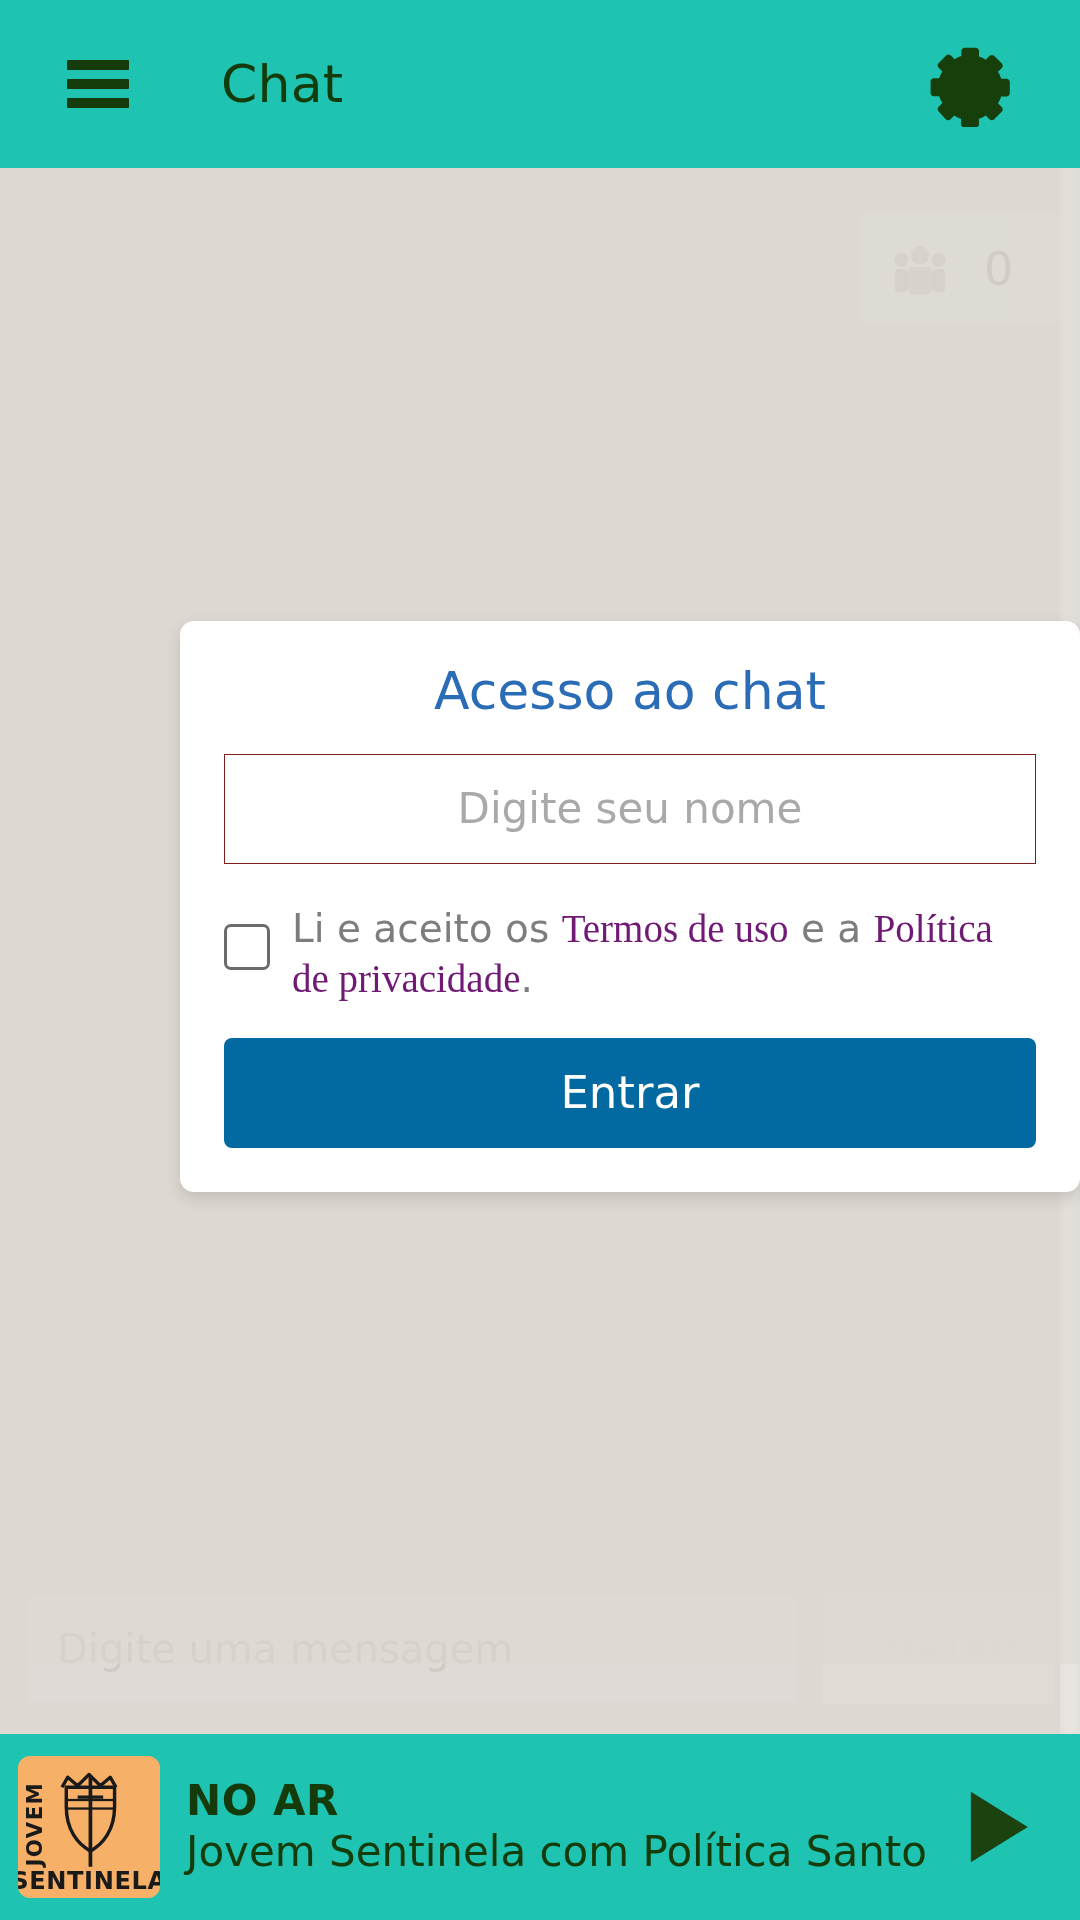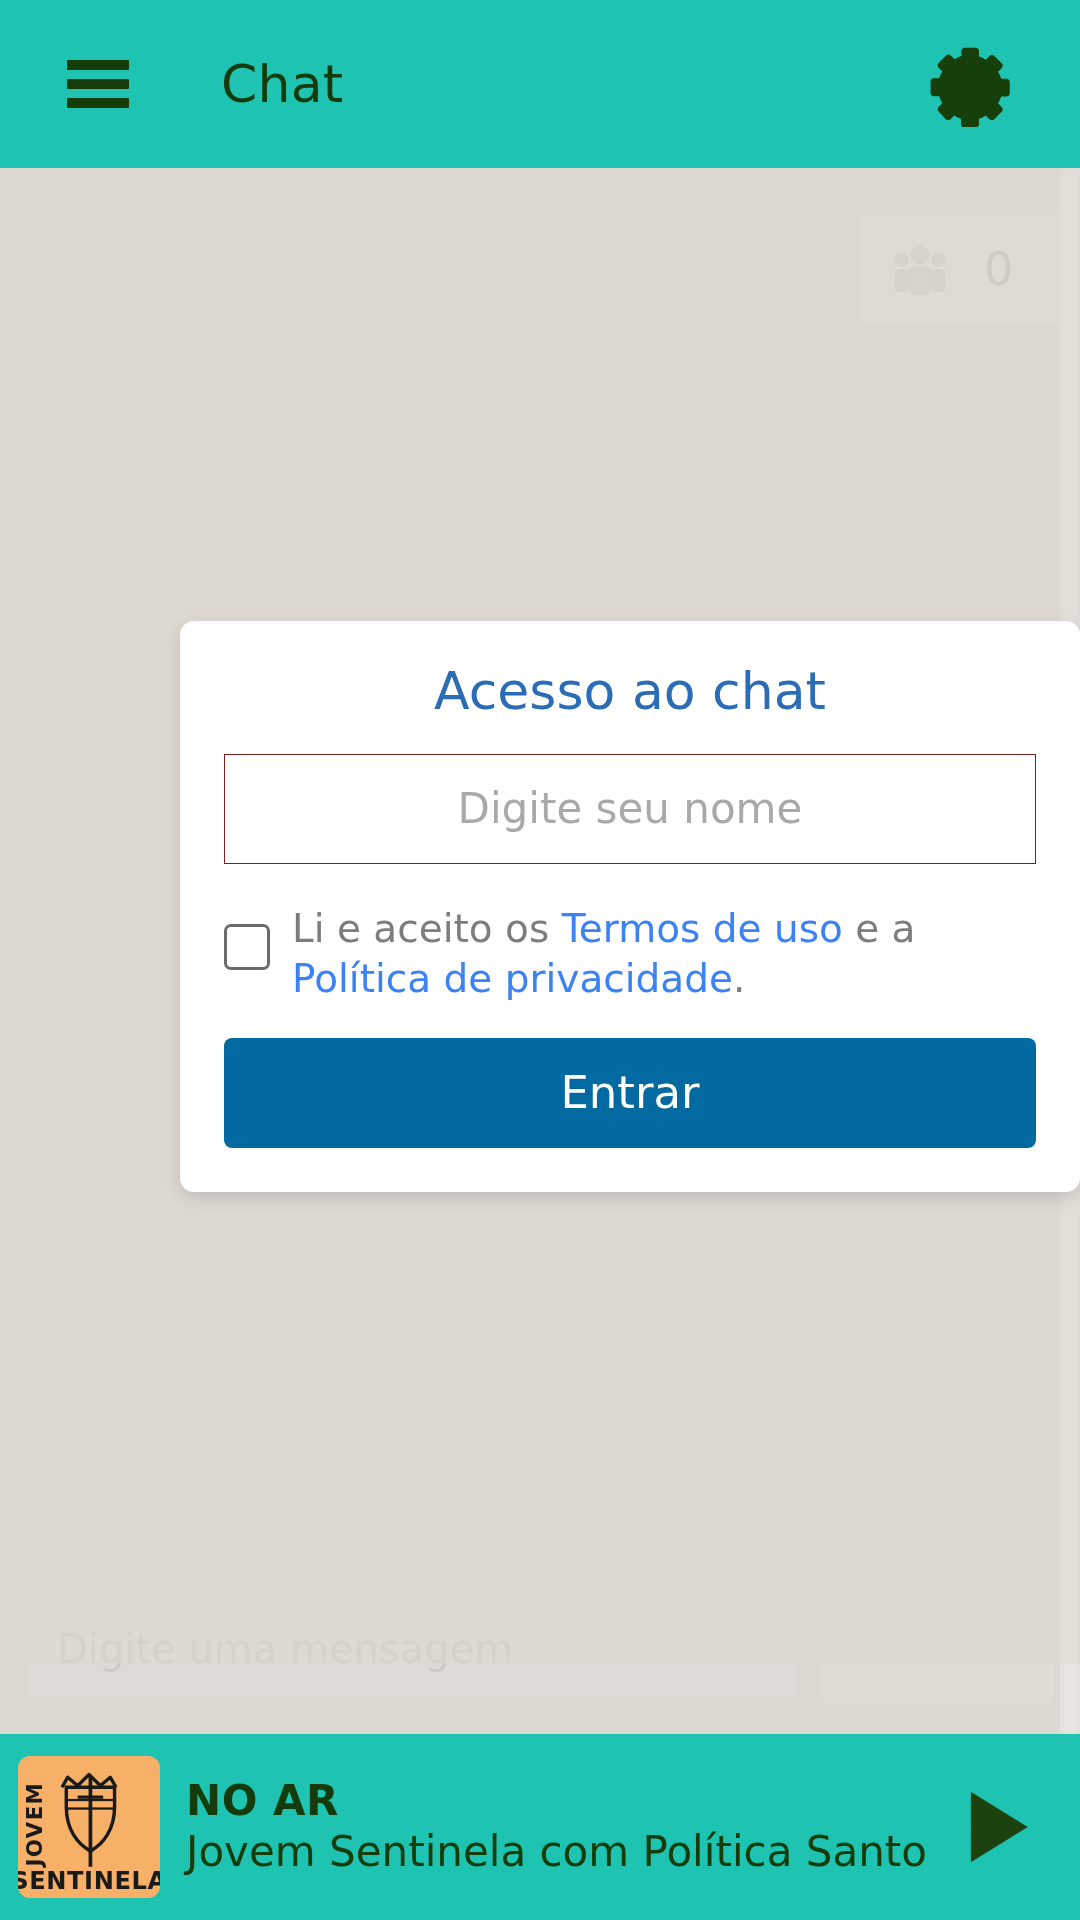--- a/index.html
+++ b/index.html
@@ -222,22 +222,23 @@
     -webkit-appearance: none;
   }
 
   #terms-text {
     font-size: 39px;
     line-height: 1.28;
     color: #7d7d7d;
     padding-top: 4px;
   }
   #terms-text a {
-    color: #3b82f6;
+    color: #701a75;
     text-decoration: none;
+    font-family: Liberation Serif, serif;
   }
 
   #entrar-button {
     display: block;
     width: 100%;
     height: 110px;
     margin-top: 34px;
     border: none;
     border-radius: 8px;
     background: #0369a1;

